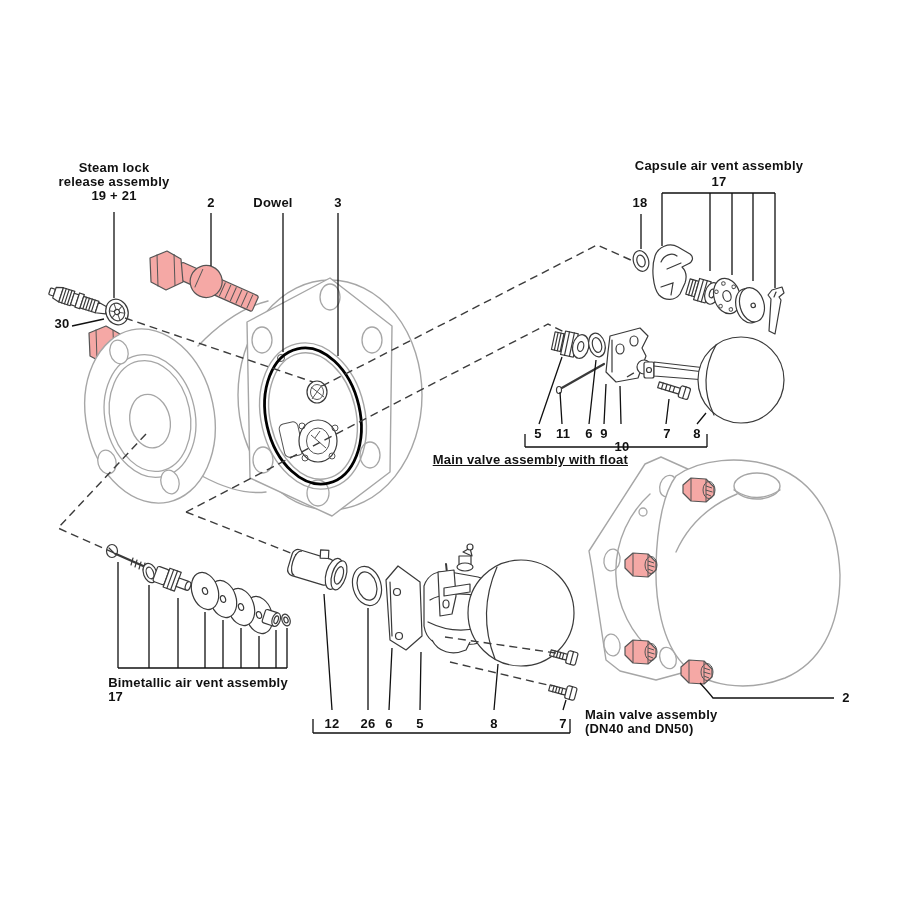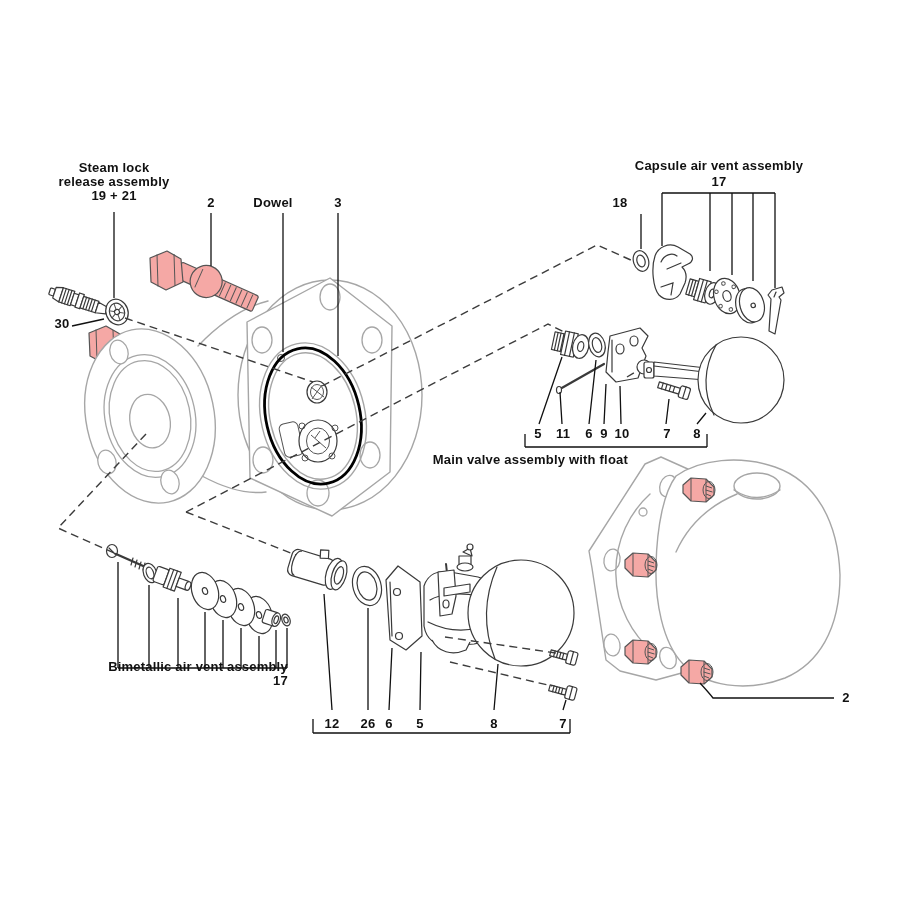--- a/index.html
+++ b/index.html
@@ -2,21 +2,21 @@
 <html><head>
 <meta charset="utf-8">
 <style>
   html,body{margin:0;padding:0;background:#fff;}
   #stage{position:relative;width:900px;height:900px;background:#fff;overflow:hidden;
          font-family:"Liberation Sans",sans-serif;}
   #art{position:absolute;left:0;top:0;}
   .lbl{position:absolute;font:bold 13px "Liberation Sans",sans-serif;color:#111;
        white-space:nowrap;letter-spacing:.2px;line-height:14px;}
   .ctr{transform:translateX(-50%);} 
-  .rt{text-align:right;}
+  .rt{text-align:right;text-decoration:underline;}
   
   .s-lg{fill:#fff;stroke:#a6a6a6;stroke-width:1.4;stroke-linejoin:round;}
   .s-lgn{fill:none;stroke:#a6a6a6;stroke-width:1.4;stroke-linecap:round;}
   .hole{fill:#fff;stroke:#a6a6a6;stroke-width:1.3;}
   .s-dk{fill:#fff;stroke:#3a3a3a;stroke-width:1.2;stroke-linejoin:round;}
   .s-dkn{fill:none;stroke:#3a3a3a;stroke-width:1.2;stroke-linecap:round;}
   .thin{fill:none;stroke:#555;stroke-width:1;}
   .pinkf{fill:#f5a8a5;stroke:#555;stroke-width:1.2;stroke-linejoin:round;}
   .pinkl{fill:none;stroke:#555;stroke-width:1;}
   .bold-ring{fill:none;stroke:#000;stroke-width:2.8;}
@@ -366,42 +366,46 @@
   <div>19 + 21</div>
 </div>
 
 <div class="lbl ctr" style="left:211px;top:196px">2</div>
 <div class="lbl ctr" style="left:273px;top:196px">Dowel</div>
 <div class="lbl ctr" style="left:338px;top:196px">3</div>
 <div class="lbl ctr" style="left:62px;top:317px">30</div>
 
 <div class="lbl ctr" style="left:719px;top:159px">Capsule air vent assembly</div>
 <div class="lbl ctr" style="left:719px;top:175px">17</div>
-<div class="lbl ctr" style="left:620px;top:196px">18</div>
+<div class="lbl ctr" style="left:640px;top:196px">18</div>
 
 <div class="lbl ctr" style="left:538px;top:427px">5</div>
 <div class="lbl ctr" style="left:563px;top:427px">11</div>
 <div class="lbl ctr" style="left:589px;top:427px">6</div>
 <div class="lbl ctr" style="left:604px;top:427px">9</div>
-<div class="lbl ctr" style="left:622px;top:427px">10</div>
+<div class="lbl ctr" style="left:622px;top:440px">10</div>
 <div class="lbl ctr" style="left:667px;top:427px">7</div>
 <div class="lbl ctr" style="left:697px;top:427px">8</div>
 
 <div class="lbl rt" style="left:388px;top:453px;width:240px">
   <div>Main valve assembly with float</div>
 </div>
 
-<div class="lbl ctr" style="left:198px;top:660px;text-align:right">
+<div class="lbl ctr" style="left:198px;top:676px;text-align:left">
   <div>Bimetallic air vent assembly</div>
   <div>17</div>
 </div>
 
 <div class="lbl ctr" style="left:332px;top:717px">12</div>
 <div class="lbl ctr" style="left:368px;top:717px">26</div>
 <div class="lbl ctr" style="left:389px;top:717px">6</div>
 <div class="lbl ctr" style="left:420px;top:717px">5</div>
 <div class="lbl ctr" style="left:494px;top:717px">8</div>
 <div class="lbl ctr" style="left:563px;top:717px">7</div>
 
+<div class="lbl" style="left:585px;top:708px">
+  <div>Main valve assembly</div>
+  <div>(DN40 and DN50)</div>
+</div>
 
 <div class="lbl ctr" style="left:846px;top:691px">2</div>
 
 </div>
 
 </body></html>

